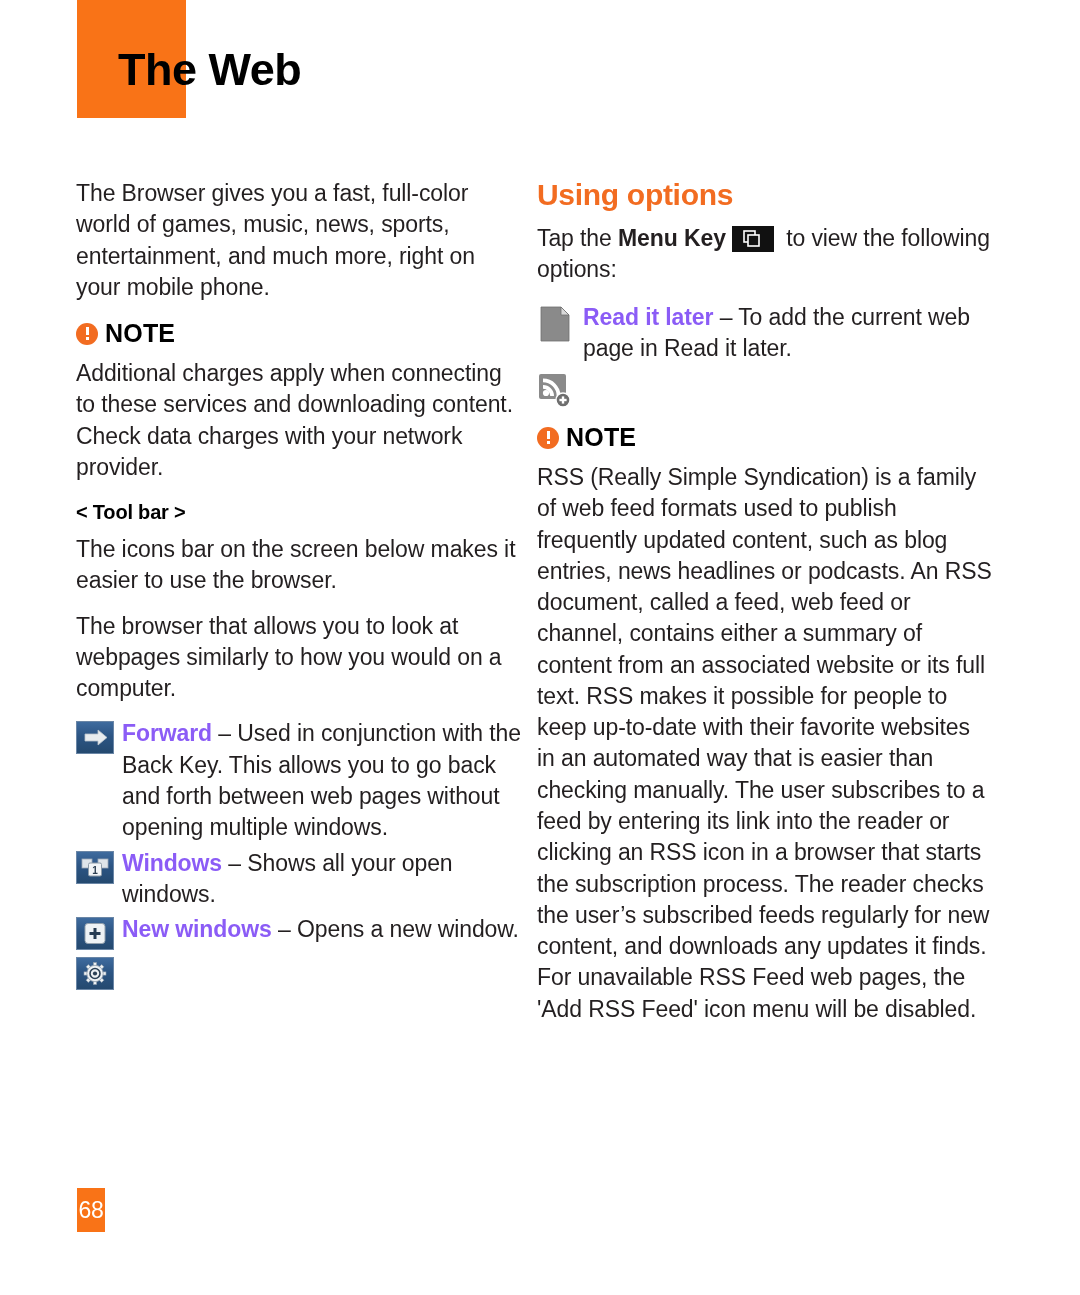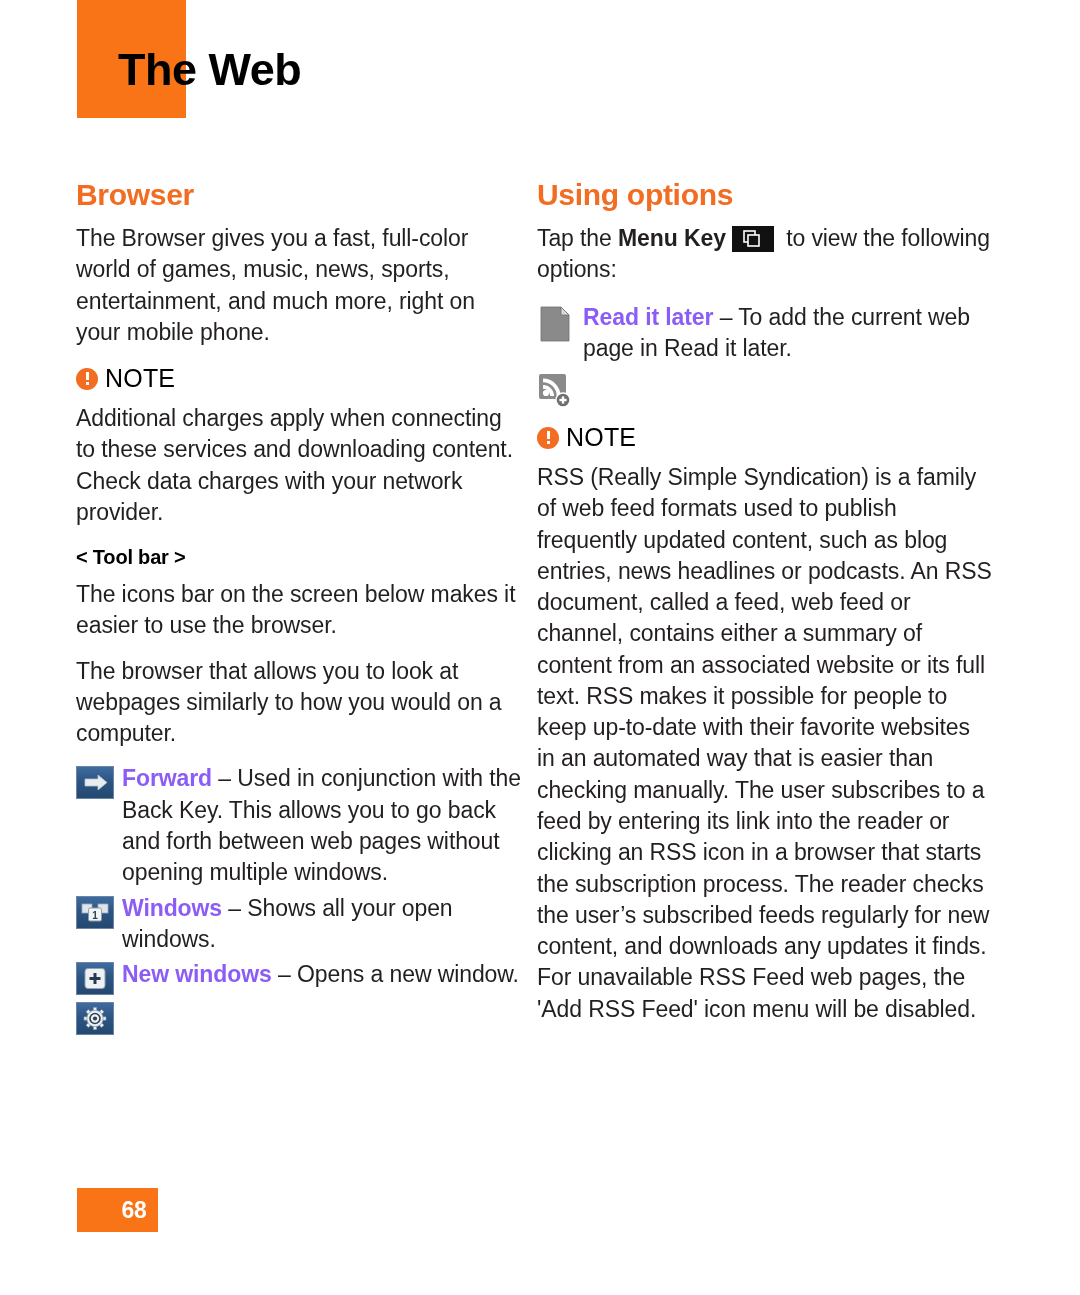--- a/index.html
+++ b/index.html
@@ -106,21 +106,21 @@
     content: "";
     position: absolute;
     left: 9.5px;
     top: 14.5px;
     width: 3px;
     height: 3px;
     background: #ffffff;
   }
   .note-label {
     font-size: 25px;
-    font-weight: normal;
+    font-weight: bold;
     color: #000000;
     letter-spacing: 0.2px;
   }
 
   
   .sub-head {
     margin: 18px 0 10px 0;
     font-size: 20px;
     font-weight: bold;
     color: #000000;
@@ -171,46 +171,44 @@
     position: relative;
     margin: 0 6px;
   }
   .menu-key svg { position:absolute; left:11px; top:4px; }
 
   
   .page-number {
     position: absolute;
     left: 77px;
     top: 1188px;
-    width: 48px;
+    width: 28px;
     height: 44px;
     background: #f97317;
     color: #ffffff;
     font-size: 23px;
-    font-weight: bold;
+    font-weight: normal;
     display: flex;
     align-items: center;
     justify-content: center;
     letter-spacing: -0.2px;
-    padding-left: 33px;
   }
 </style>
 </head>
 <body>
 
 <div class="page-header">
   <div class="header-block"></div>
   <div class="header-title">The Web</div>
 </div>
 
 <div class="columns">
 
   <div class="col col-left">
 
-    <h2 class="section-title">Browser</h2>
 
     <p class="body">The Browser gives you a fast, full-color world of games, music, news, sports, entertainment, and much more, right on your mobile phone.</p>
 
     <div class="note-head">
       <span class="note-icon"></span>
       <span class="note-label">NOTE</span>
     </div>
     <p class="body">Additional charges apply when connecting to these services and downloading content. Check data charges with your network provider.</p>
 
     <div class="sub-head">&lt; Tool bar &gt;</div>

